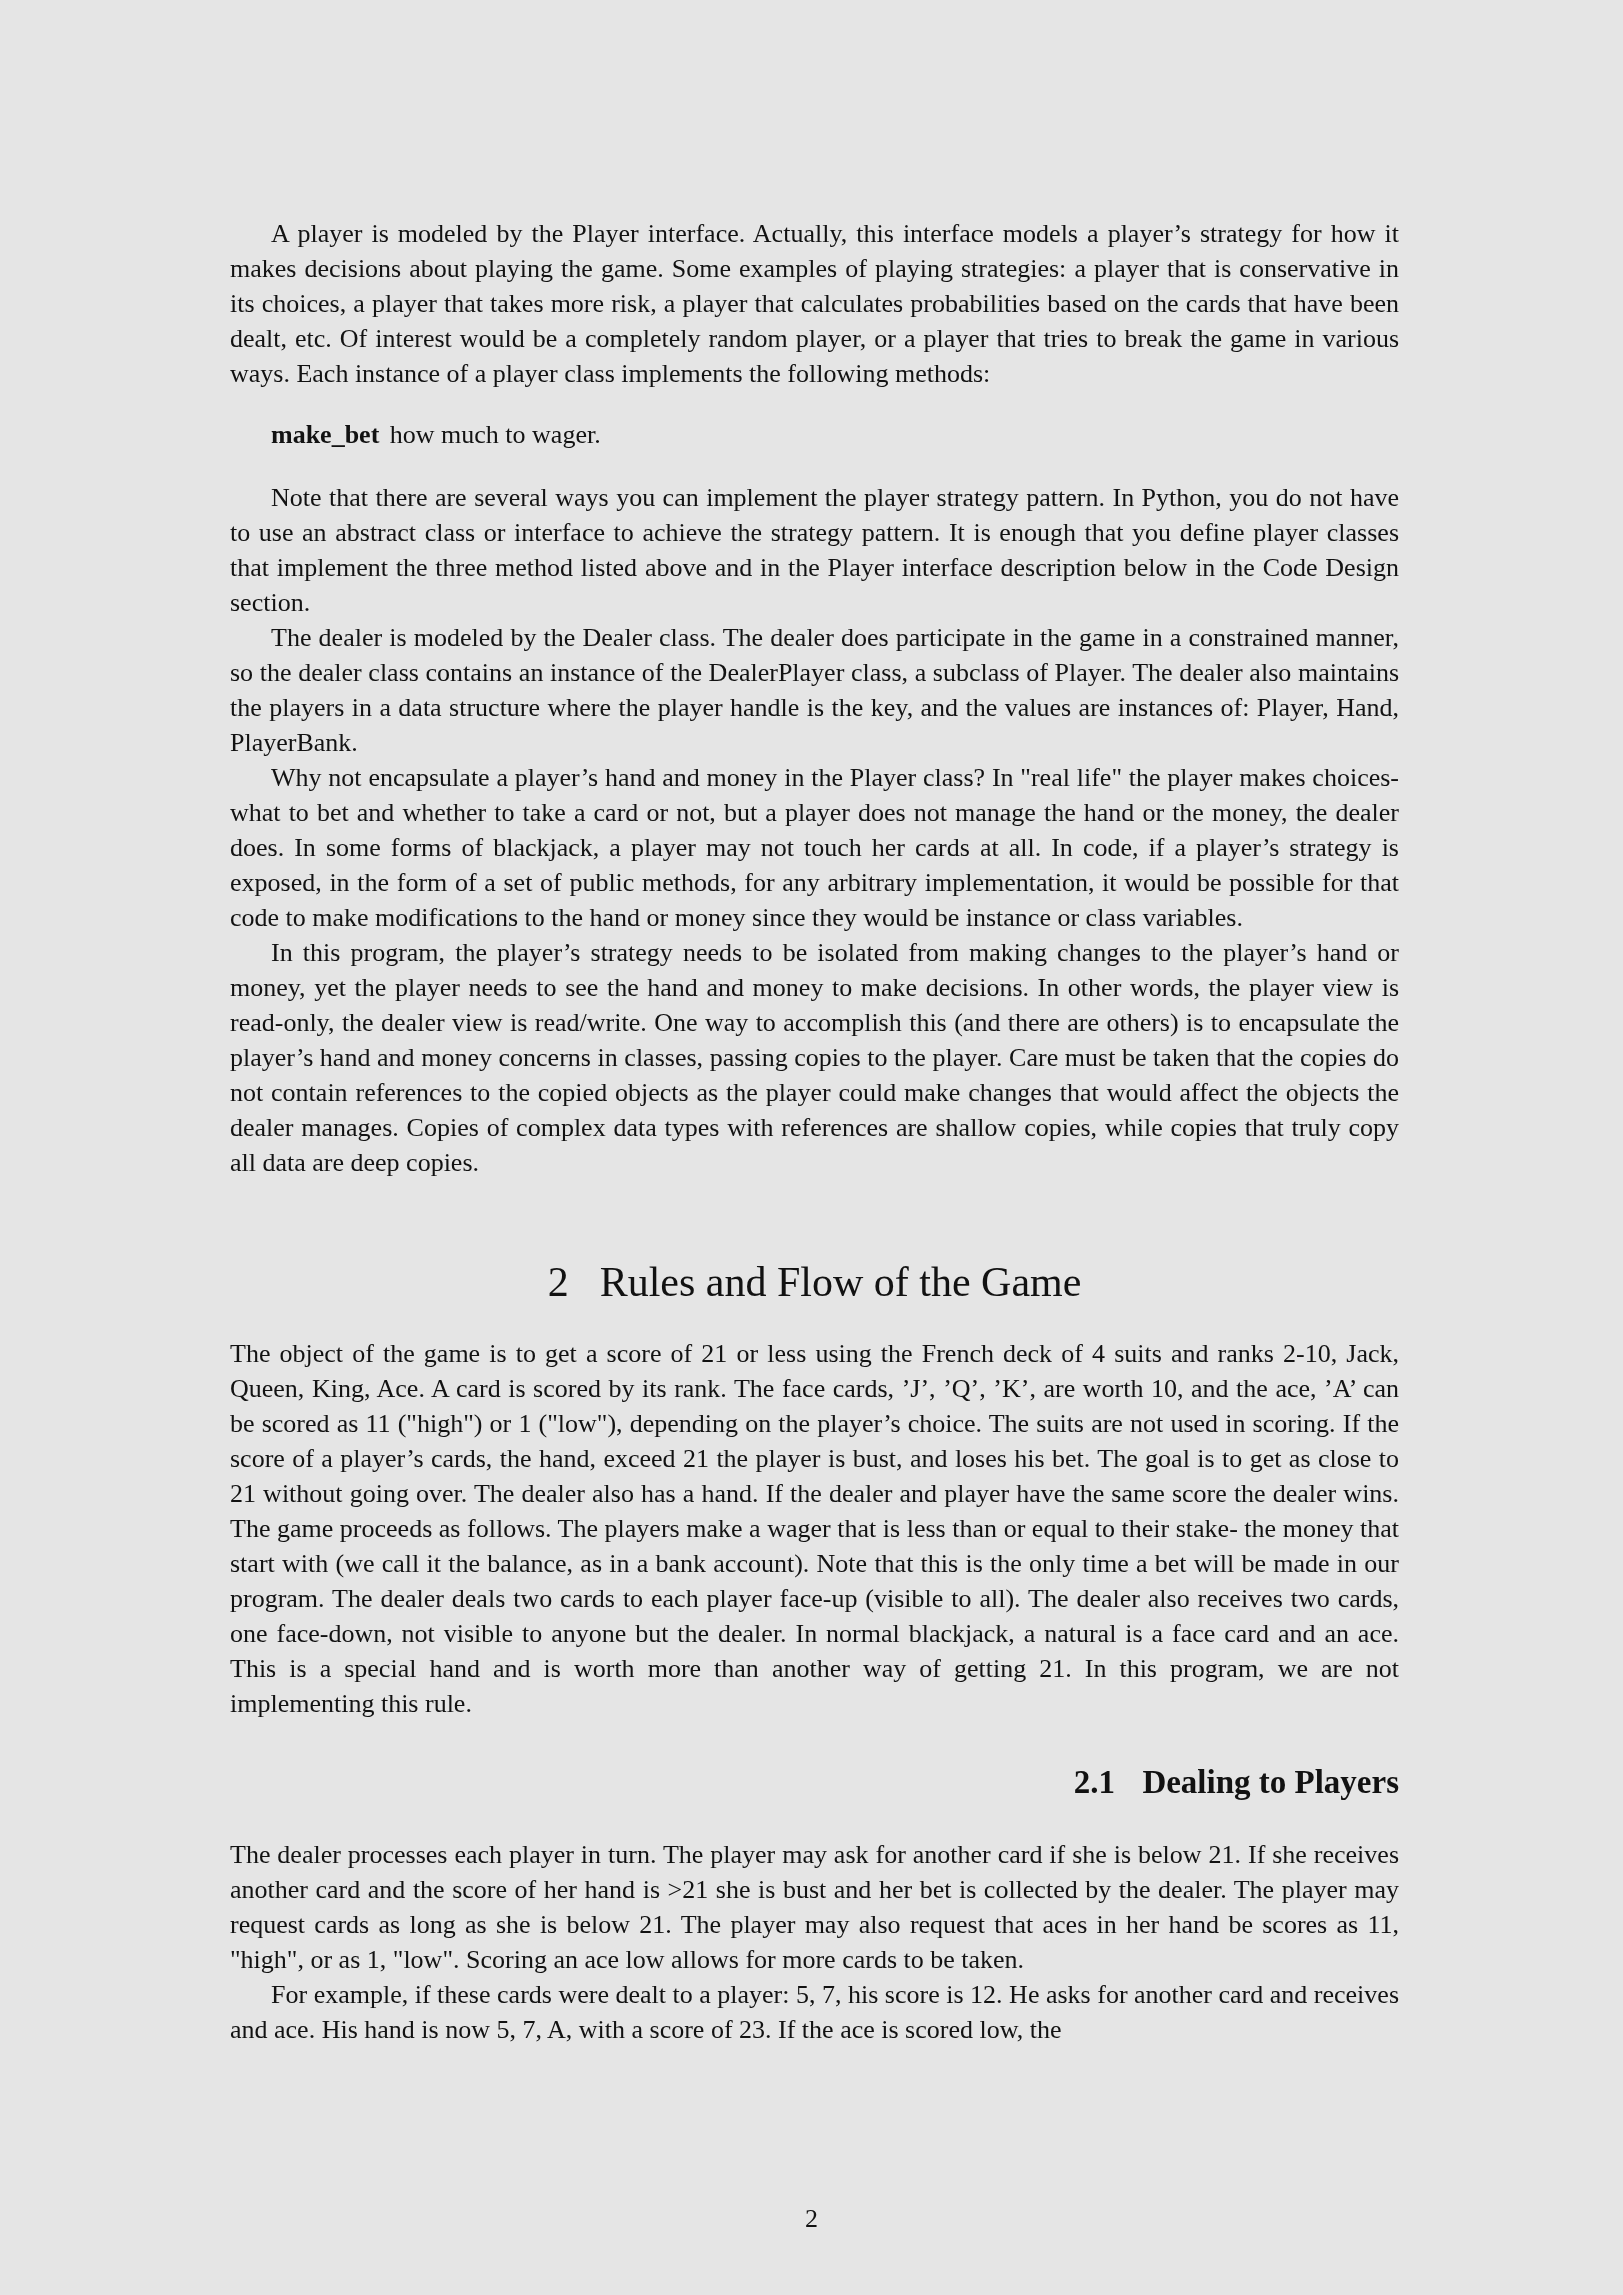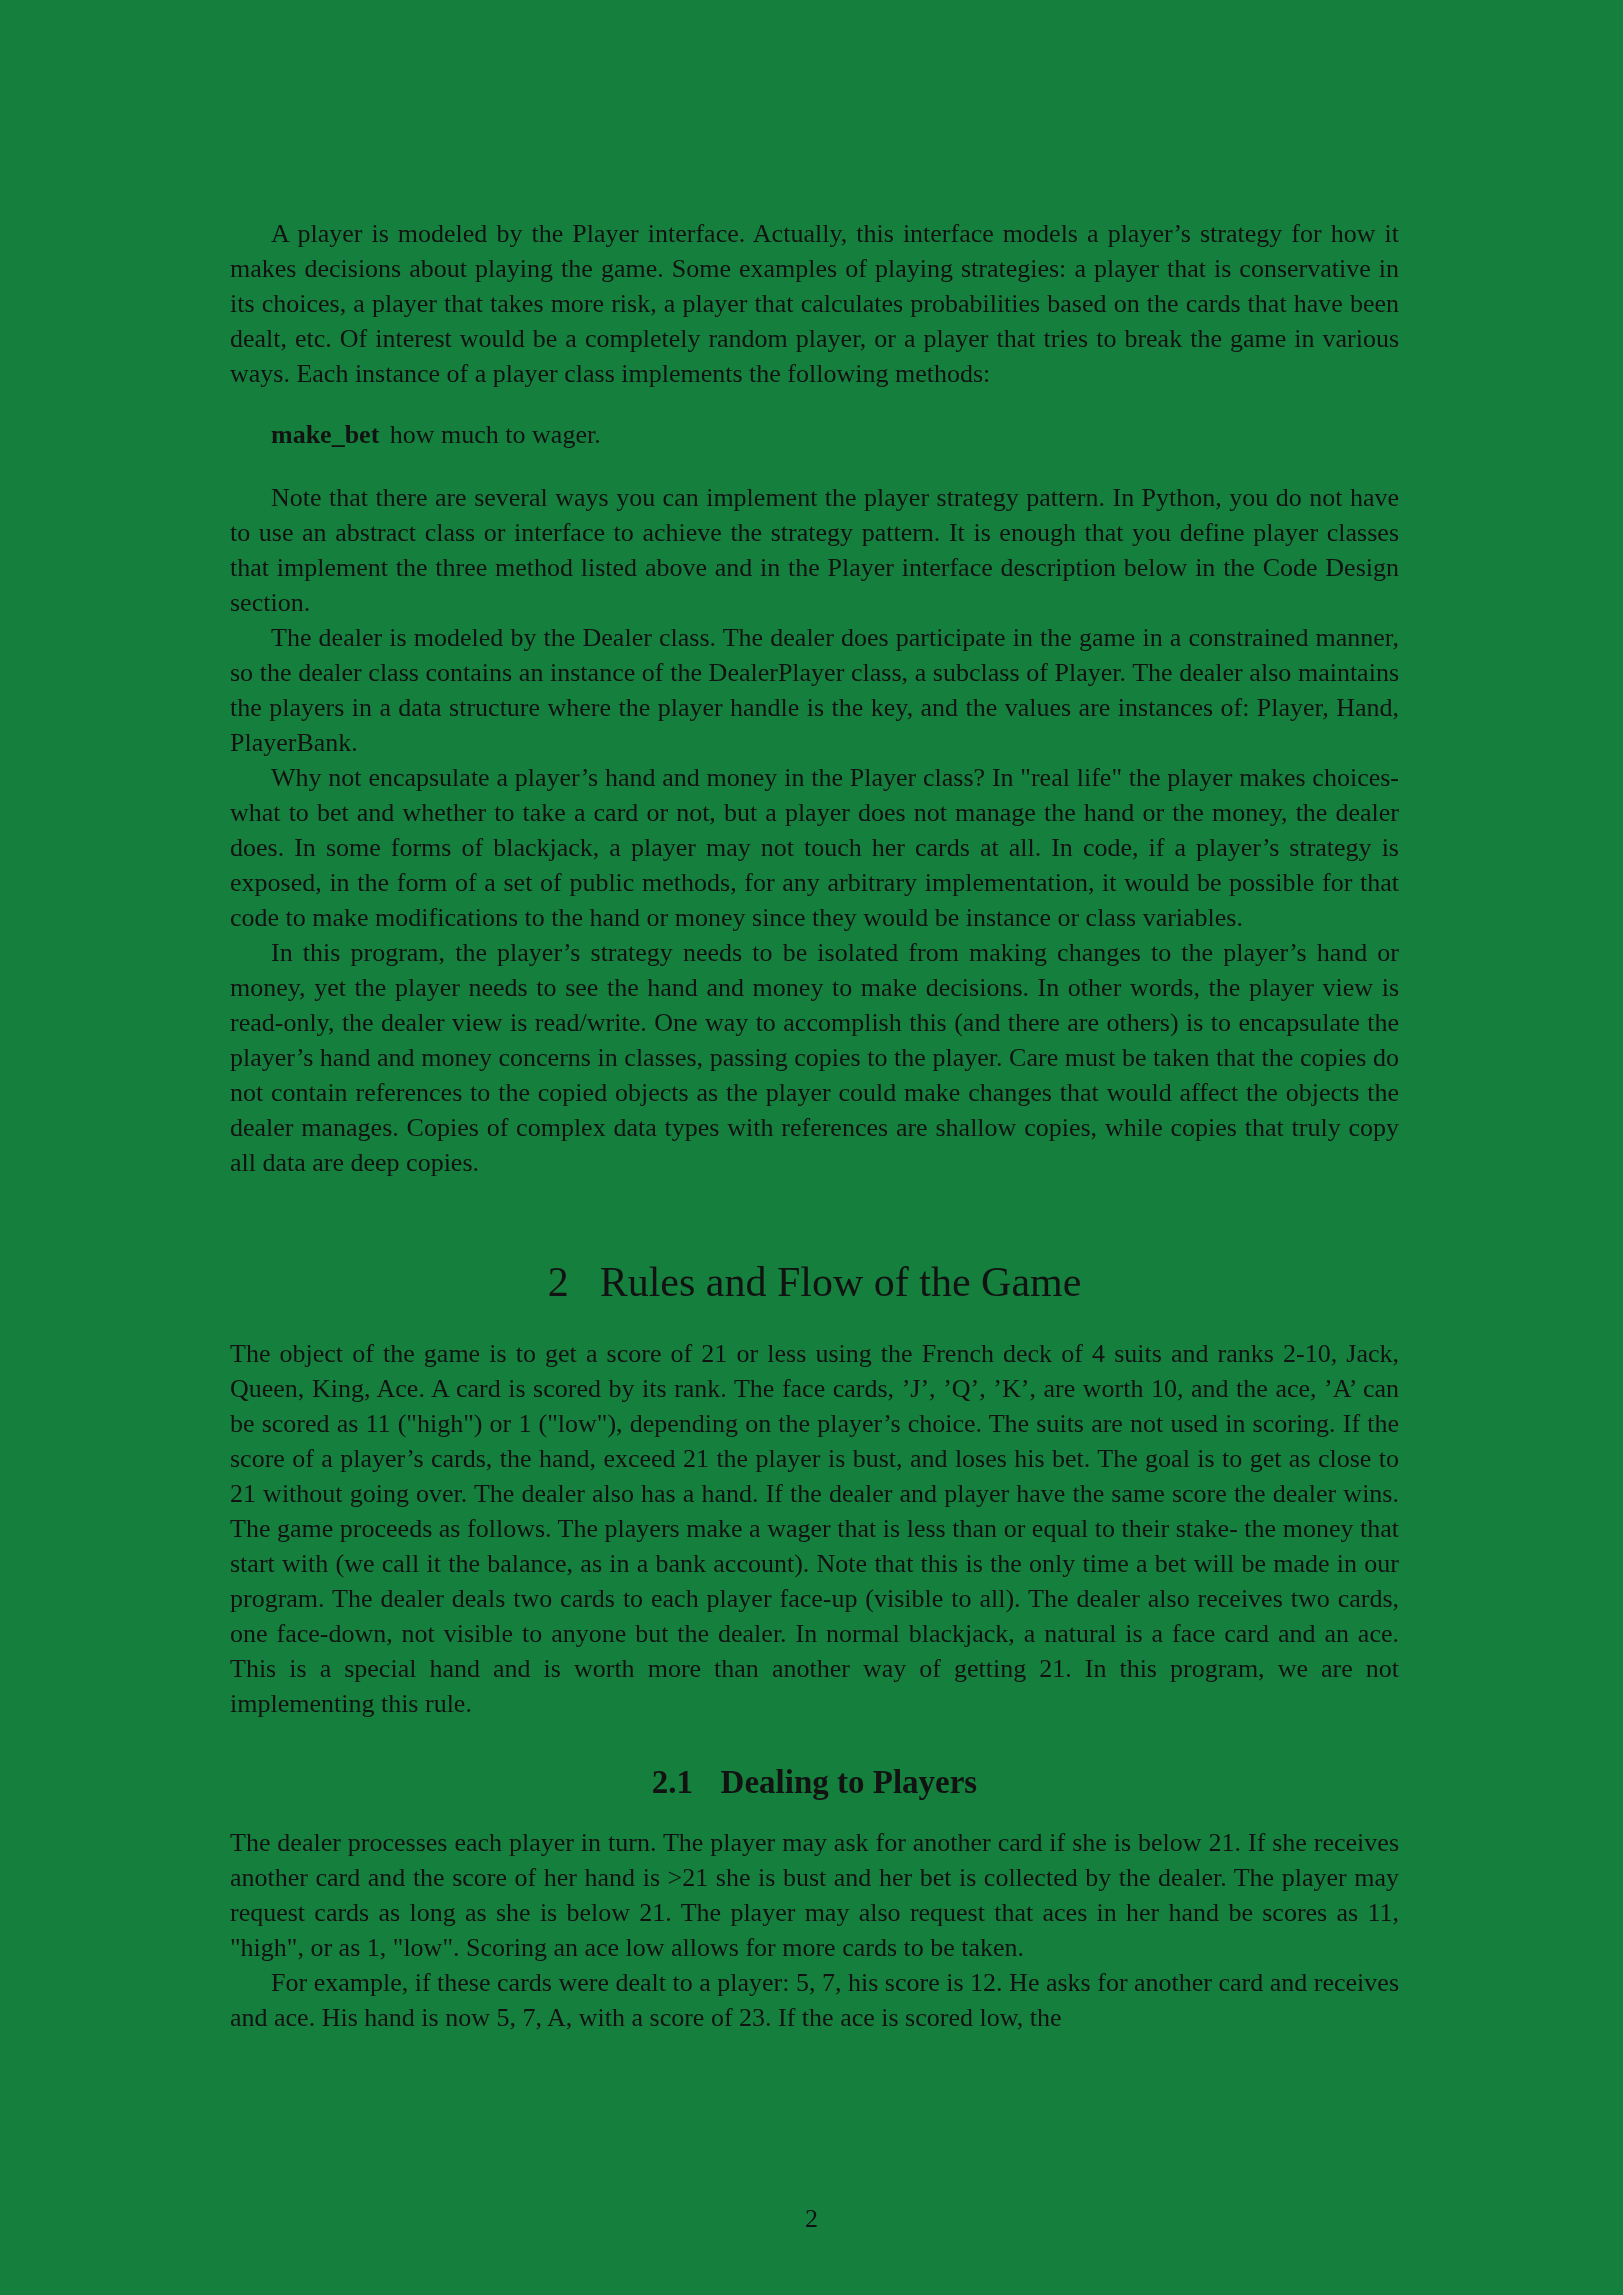--- a/index.html
+++ b/index.html
@@ -10,21 +10,21 @@
   body {
     width: 1623px;
     height: 2295px;
     font-family: "Liberation Serif", "DejaVu Serif", serif;
     color: #121212;
   }
   .page {
     position: relative;
     width: 1623px;
     height: 2295px;
-    background: #15803d;
+    background: #e5e5e5;
     overflow: hidden;
   }
   .content {
     position: absolute;
     left: 230px;
     top: 216px;
     width: 1169px;
     font-size: 26px;
     line-height: 35px;
     text-align: justify;
@@ -59,22 +59,22 @@
     text-align: center;
   }
   h1 .section-number {
     display: inline-block;
     margin-right: 31px;
   }
   h2.subsection-heading {
     font-size: 33px;
     line-height: 37px;
     font-weight: bold;
-    margin: 43px 0 24px 0;
-    text-align: center;
+    margin: 43px 0 36px 0;
+    text-align: right;
   }
   h2 .section-number {
     display: inline-block;
     margin-right: 27.5px;
   }
   .page-number {
     position: absolute;
     left: 0;
     right: 0;
     top: 2204px;

